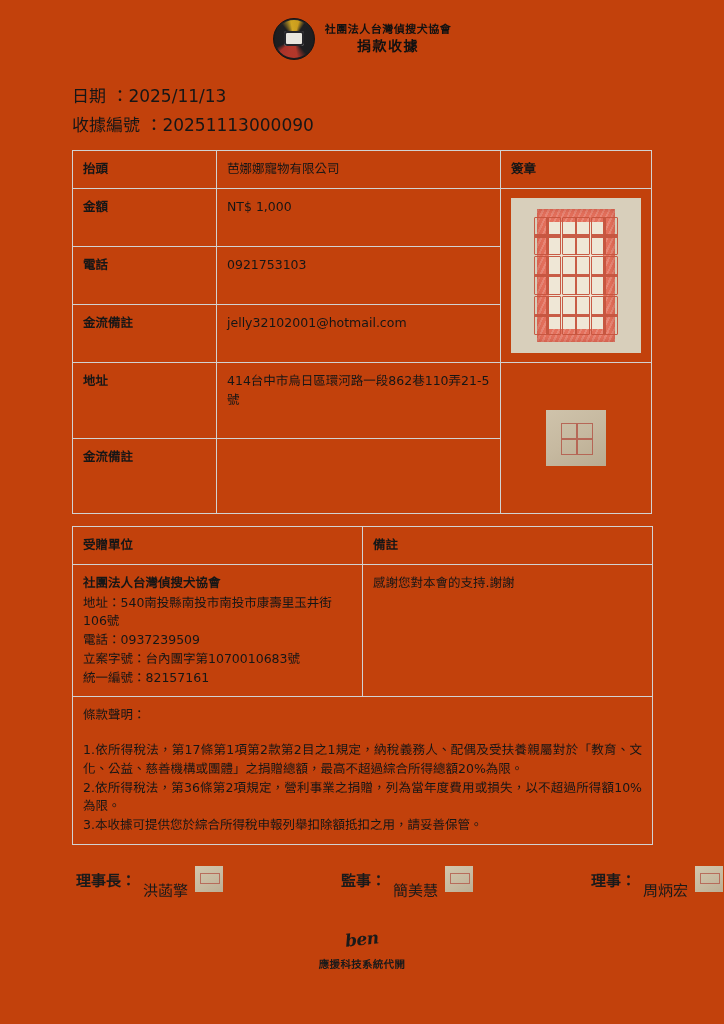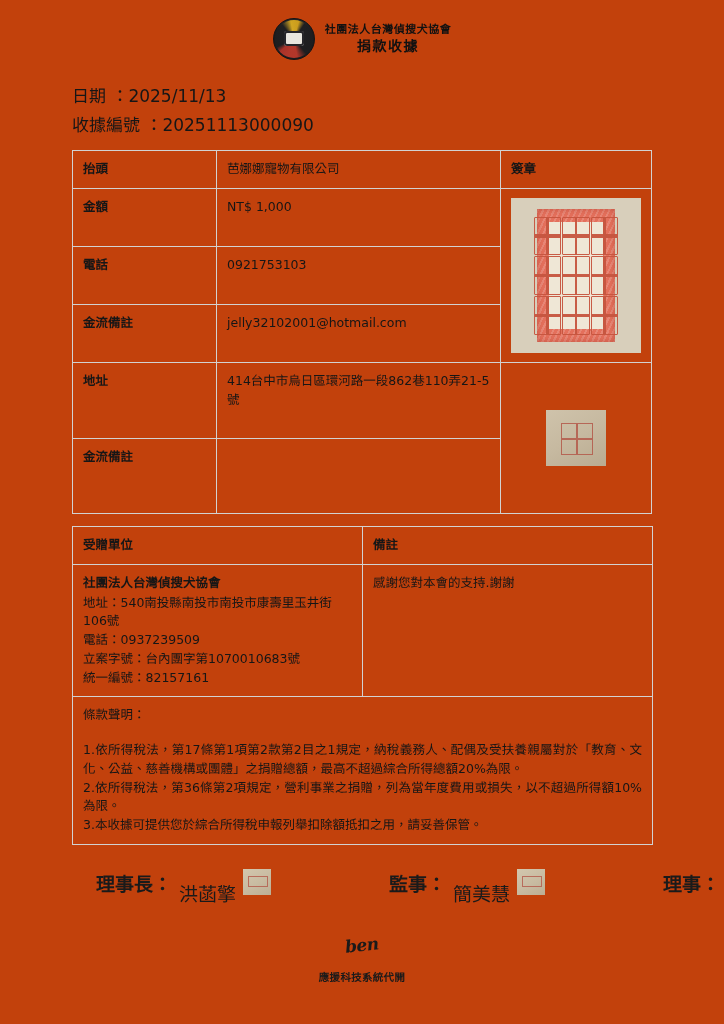--- a/index.html
+++ b/index.html
@@ -217,23 +217,23 @@
   .recv-line { }
 
   .terms-cell { line-height: 1.62; }
   .terms-title { margin-bottom: 16px; }
   .terms-item { text-align: justify; }
 
   
   .sig-row {
     display: flex;
     align-items: center;
-    padding: 14px 72px 0 96px;
+    padding: 14px 72px 0 76px;
     width: 724px;
-    font-size: 19px;
+    font-size: 15px;
   }
   .sig-block {
     display: flex;
     align-items: center;
     gap: 7px;
     white-space: nowrap;
   }
   .sig-1 { margin-right: 118px; }
   .sig-2 { margin-right: 118px; }
   .sig-role { font-weight: bold; }
@@ -268,21 +268,21 @@
     color: #1a1a1a;
     letter-spacing: -.5px;
     line-height: 1;
     transform: rotate(-6deg);
     display: inline-block;
   }
   .footer-text {
     font-size: 10.5px;
     font-weight: bold;
     color: #1a1a1a;
-    margin-top: 14px;
+    margin-top: 7px;
     letter-spacing: .3px;
   }
 </style>
 </head>
 <body>
 
 <div class="page">
 
   <div class="doc-header">
     <div class="org-logo"></div>

